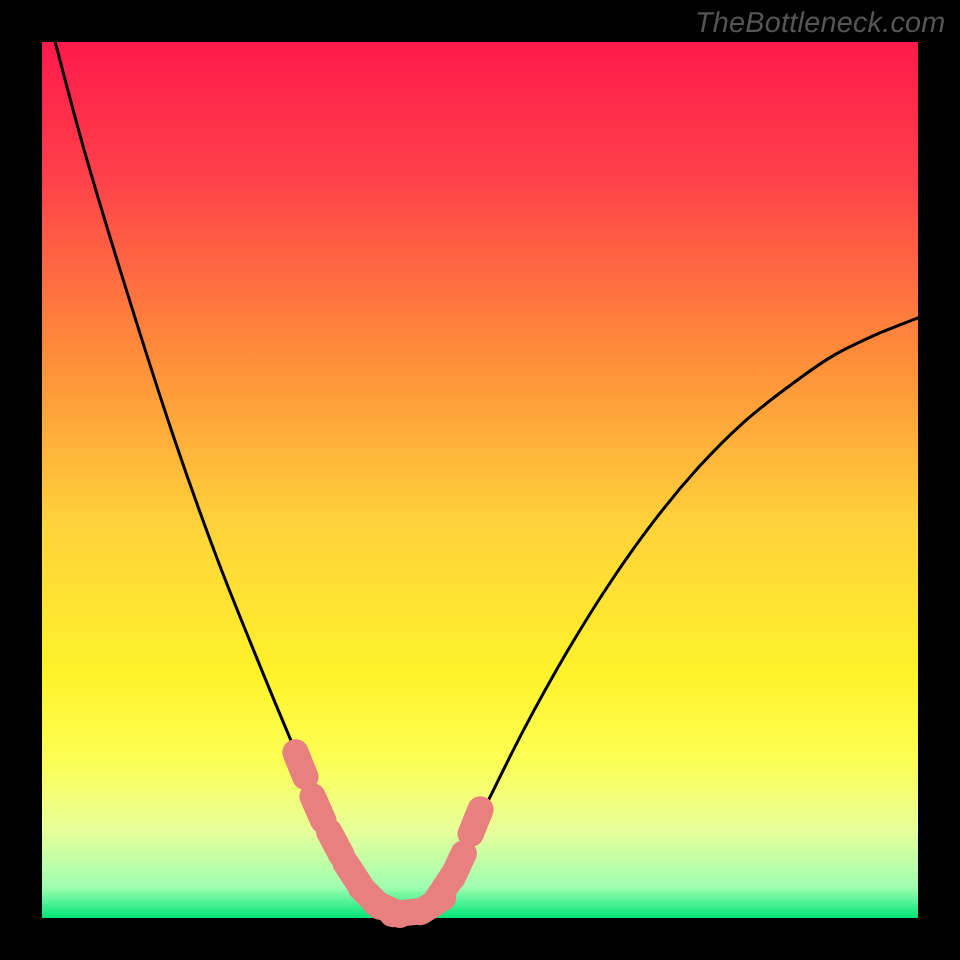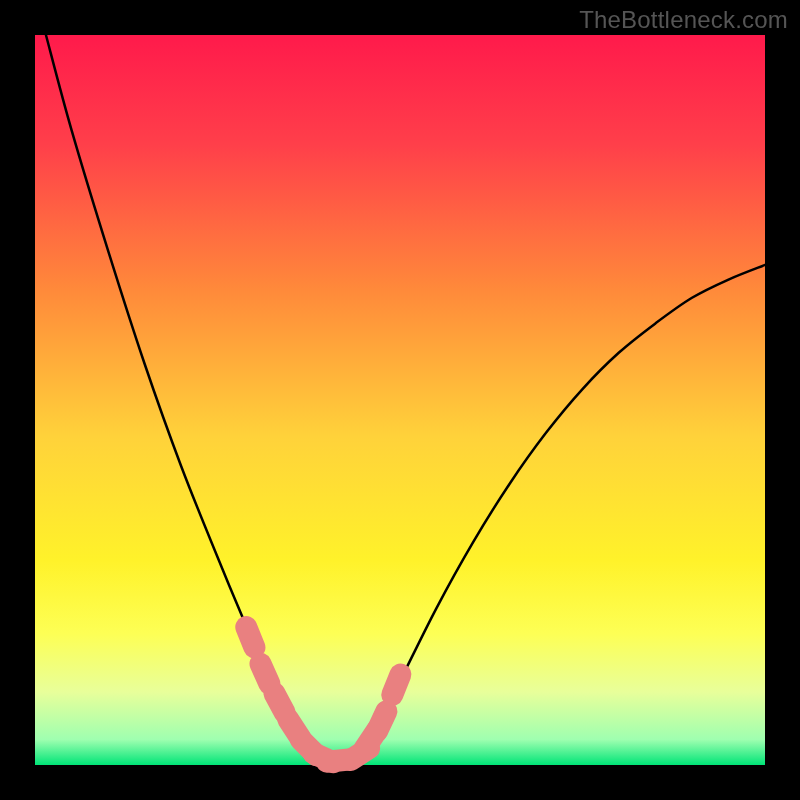--- a/index.html
+++ b/index.html
@@ -11,20 +11,21 @@
     overflow: hidden;
     font-family: Arial, Helvetica, sans-serif;
   }
   .frame {
     position: absolute;
     left: 0;
     top: 0;
     width: 800px;
     height: 692px;
     background: #000;
+    font-style: italic;
   }
   .plot-area {
     position: absolute;
     left: 35px;
     top: 35px;
     width: 730px;
     height: 730px;
     
   }
   .watermark {

